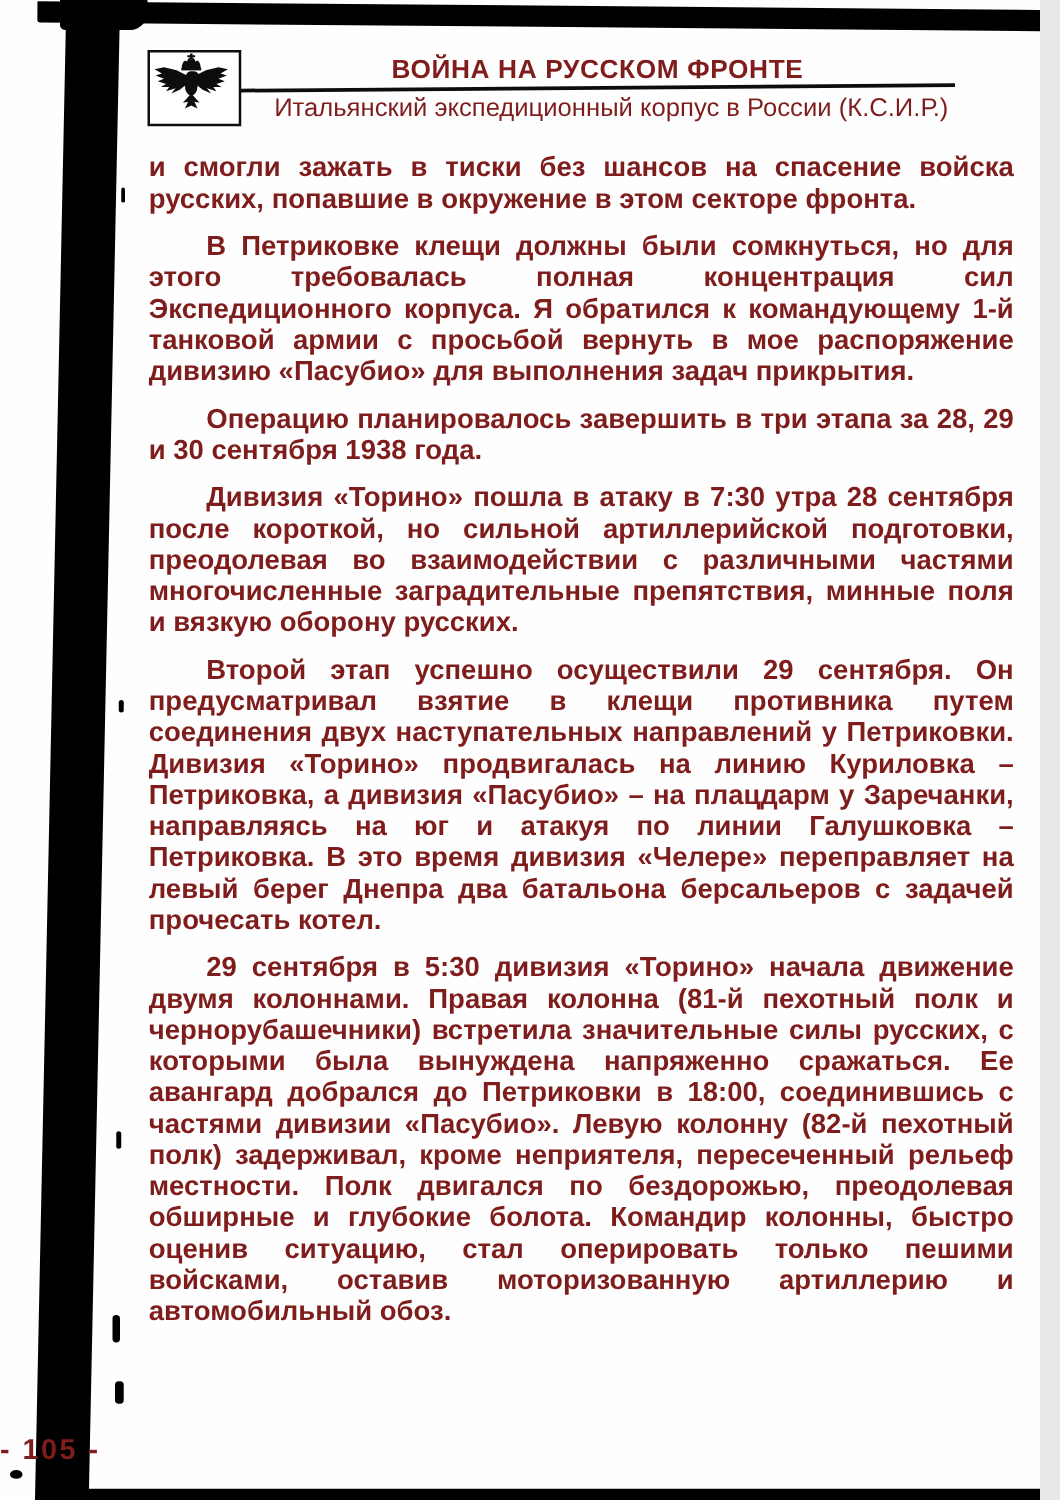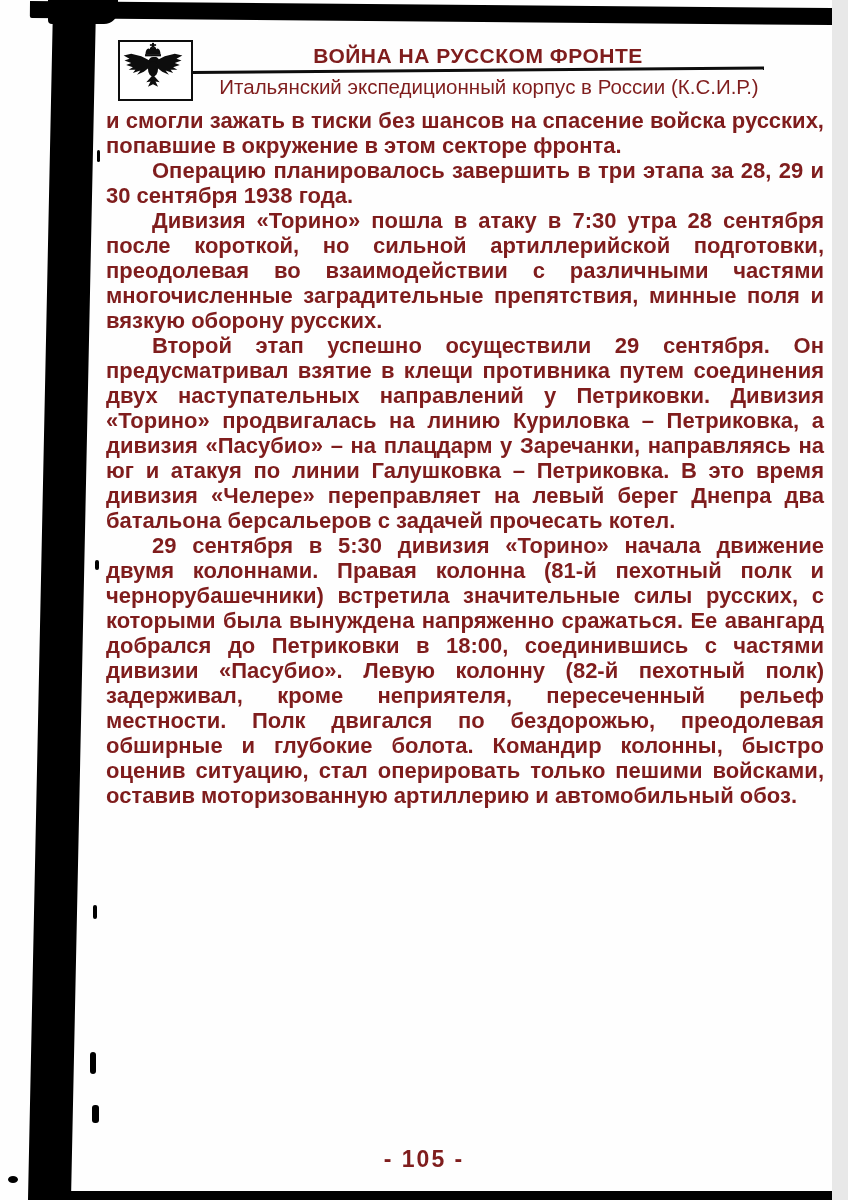--- a/index.html
+++ b/index.html
@@ -44,26 +44,26 @@
     position:absolute;left:196px;top:75px;width:586px;
     text-align:center;font-size:20.5px;font-weight:400;white-space:nowrap;
   }
   
   .body-text{
     position:absolute;left:106px;top:108px;width:718px;
     font-size:22px;line-height:25px;font-weight:600;
     text-align:justify;
     hyphens:auto;-webkit-hyphens:auto;
   }
-  .body-text p{margin:0;text-indent:46px;}
+  .body-text p{margin:13px;text-indent:46px;}
   .body-text p:first-child{text-indent:0;}
   
   .footer{
     position:absolute;left:0;top:1146px;width:848px;
-    text-align:center;font-size:23px;font-weight:700;letter-spacing:2px;
+    font-size:23px;font-weight:700;letter-spacing:2px;
   }
 </style>
 </head>
 <body>
 
 <div class="page">
 
   <div class="artifact top-band"></div>
   <div class="artifact left-bar"></div>
   <div class="artifact left-bar-cap"></div>
@@ -100,20 +100,21 @@
     </div>
     <div class="header-text">
       <div class="title">ВОЙНА НА РУССКОМ ФРОНТЕ</div>
     </div>
     <div class="header-rule"></div>
     <div class="subtitle">Итальянский экспедиционный корпус в России (К.С.И.Р.)</div>
   </header>
 
   <main class="body-text">
       <p>и смогли зажать в тиски без шансов на спасение войска русских, попавшие в окружение в этом секторе фронта.</p>
+      <p>В Петриковке клещи должны были сомкнуться, но для этого требовалась полная концентрация сил Экспедиционного корпуса. Я обратился к командующему 1-й танковой армии с просьбой вернуть в мое распоряжение дивизию «Пасубио» для выполнения задач прикрытия.</p>
       <p>Операцию планировалось завершить в три этапа за 28, 29 и 30 сентября 1938 года.</p>
       <p>Дивизия «Торино» пошла в атаку в 7:30 утра 28 сентября после короткой, но сильной артиллерийской подготовки, преодолевая во взаимодействии с различными частями многочисленные заградительные препятствия, минные поля и вязкую оборону русских.</p>
       <p>Второй этап успешно осуществили 29 сентября. Он предусматривал взятие в клещи противника путем соединения двух наступательных направлений у Петриковки. Дивизия «Торино» продвигалась на линию Куриловка – Петриковка, а дивизия «Пасубио» – на плацдарм у Заречанки, направляясь на юг и атакуя по линии Галушковка – Петриковка. В это время дивизия «Челере» переправляет на левый берег Днепра два батальона берсальеров с задачей прочесать котел.</p>
       <p>29 сентября в 5:30 дивизия «Торино» начала движение двумя колоннами. Правая колонна (81-й пехотный полк и чернорубашечники) встретила значительные силы русских, с которыми была вынуждена напряженно сражаться. Ее авангард добрался до Петриковки в 18:00, соединившись с частями дивизии «Пасубио». Левую колонну (82-й пехотный полк) задерживал, кроме неприятеля, пересеченный рельеф местности. Полк двигался по бездорожью, преодолевая обширные и глубокие болота. Командир колонны, быстро оценив ситуацию, стал оперировать только пешими войсками, оставив моторизованную артиллерию и автомобильный обоз.</p>
     </main>
 
   <footer class="footer">
     <span>- 105 -</span>
   </footer>
 

